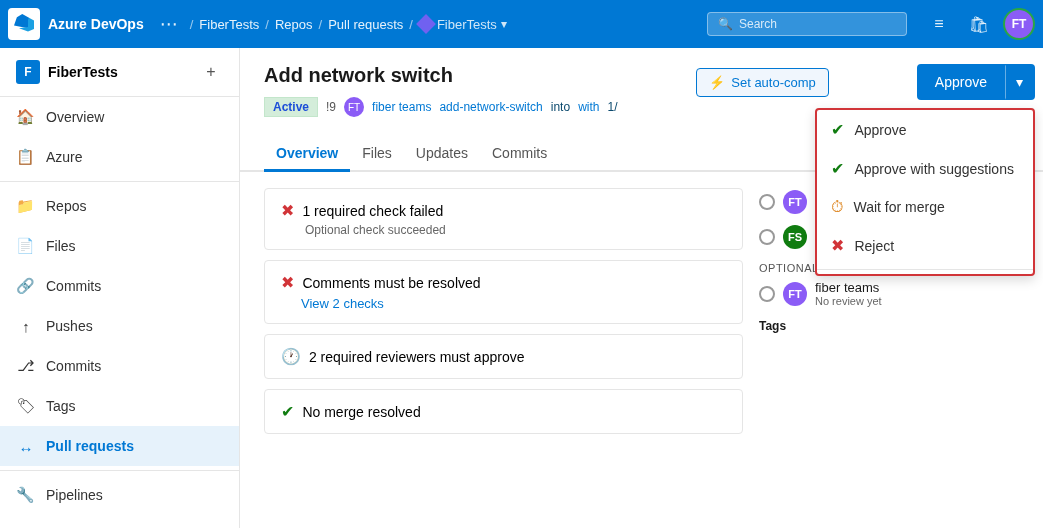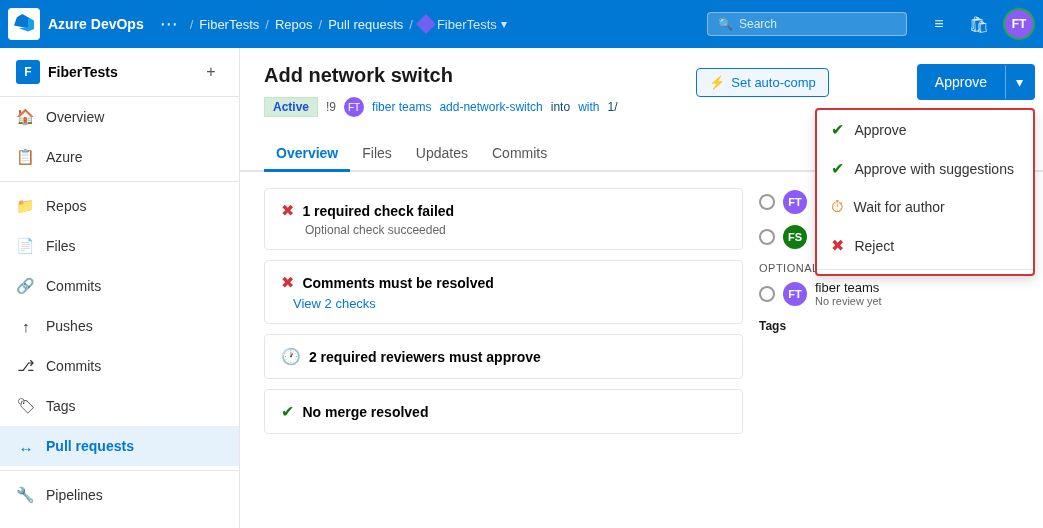--- a/index.html
+++ b/index.html
@@ -235,23 +235,23 @@
       padding: 12px 16px;
       margin-bottom: 10px;
     }
     .check-item-header {
       display: flex; align-items: center; gap: 8px;
       font-size: 14px;
     }
     .check-icon-error { color: #d13438; font-size: 16px; }
     .check-icon-info { color: #0078d4; font-size: 16px; }
     .check-icon-success { color: #107c10; font-size: 16px; }
-    .check-title { font-weight: 700; }
+    .check-title { font-weight: 400; }
     .check-subtitle { font-size: 12px; color: #666; margin-top: 3px; margin-left: 24px; }
-    .check-link { color: #0078d4; cursor: pointer; font-size: 13px; margin-top: 4px; display: inline-block; margin-left: 12px; }
+    .check-link { color: #0078d4; cursor: pointer; font-size: 13px; margin-top: 4px; display: inline-block; margin-left: 20px; }
     .approve-btn {
       background: #0078d4;
       color: #fff;
       border: none;
       border-radius: 4px 0 0 4px;
       padding: 8px 16px;
       font-size: 14px;
       font-weight: 500;
       cursor: pointer;
       border: 2px solid #0078d4;
@@ -563,21 +563,21 @@
           <div class="dropdown-item">
             <span class="dropdown-icon-green">✔</span>
             <span>Approve</span>
           </div>
           <div class="dropdown-item">
             <span class="dropdown-icon-green">✔</span>
             <span>Approve with suggestions</span>
           </div>
           <div class="dropdown-item">
             <span class="dropdown-icon-orange">⏱</span>
-            <span>Wait for author</span>
+            <span>Wait for merge</span>
           </div>
           <div class="dropdown-item">
             <span class="dropdown-icon-red">✖</span>
             <span>Reject</span>
           </div>
           <div class="dropdown-divider"></div>
         </div>
       </div>
     </div>
   </main>

